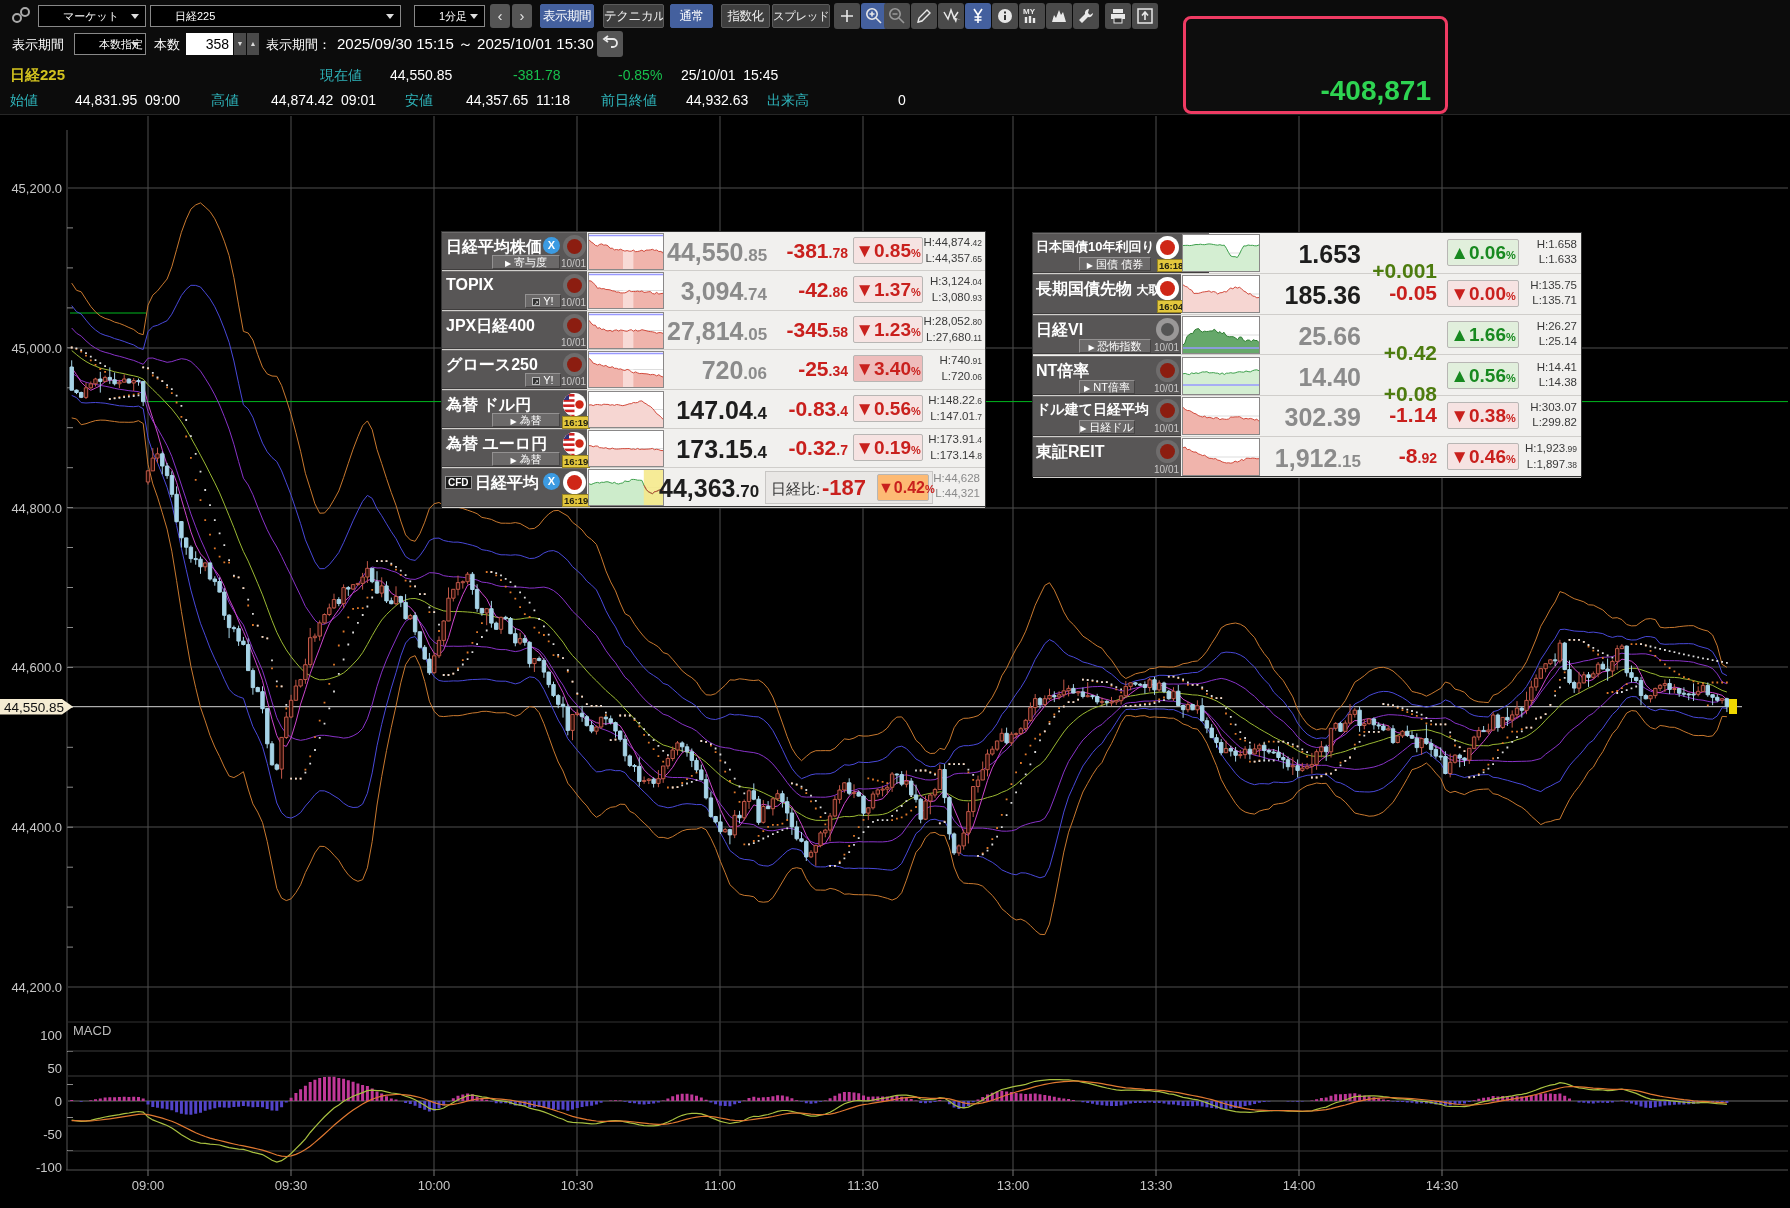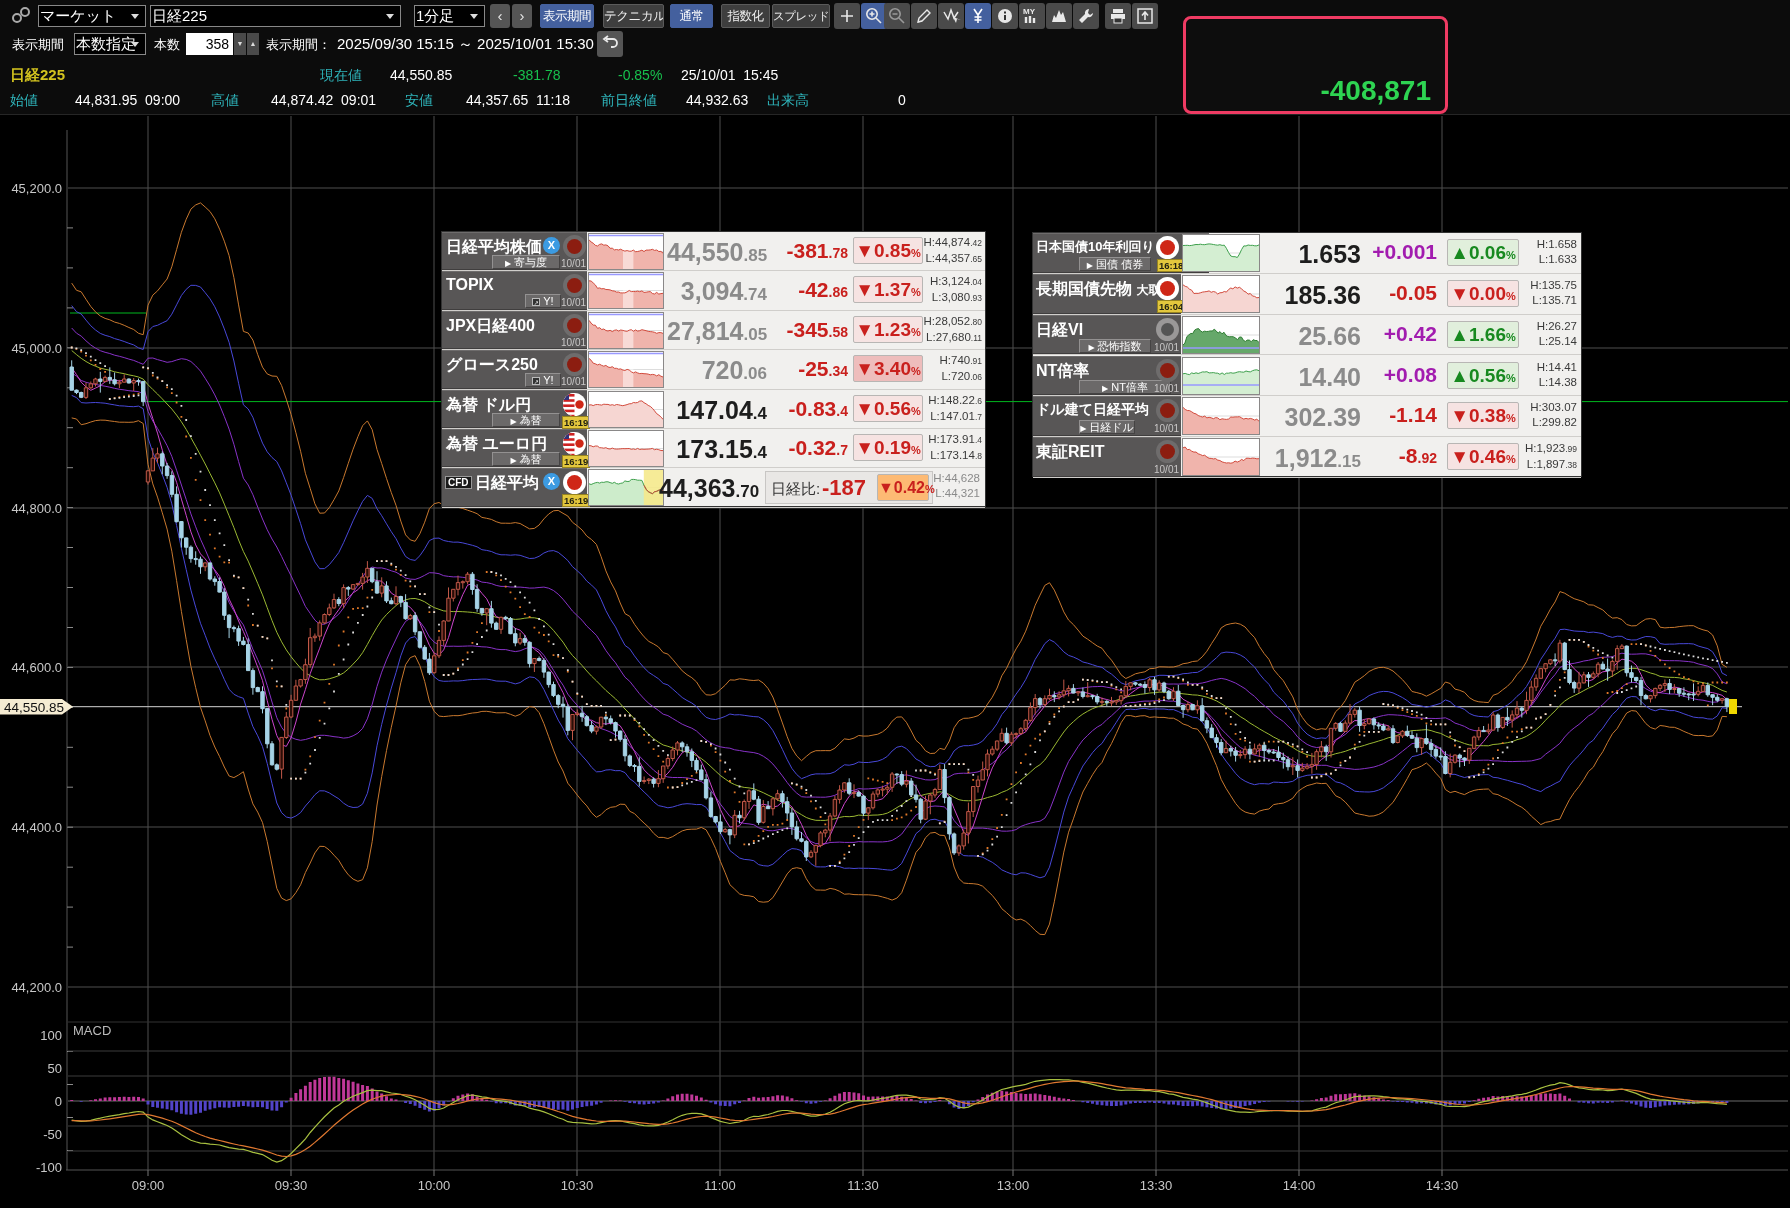--- a/index.html
+++ b/index.html
@@ -1,19 +1,19 @@
 <!DOCTYPE html>
 <html><head><meta charset="utf-8"><style>
 *{margin:0;padding:0;box-sizing:border-box;font-family:"Liberation Sans",sans-serif;}
 html,body{background:#000;}
 #page{position:relative;width:1790px;height:1208px;background:#000;overflow:hidden;}
 .abs{position:absolute;}
 #hdr{position:absolute;left:0;top:0;width:1790px;height:115px;background:#0c0c0c;}
 .dd{position:absolute;height:22px;background:#000;border:1px solid #888;color:#fff;
- font-size:15px;line-height:20px;padding-left:1px;}
+ font-size:11px;line-height:20px;padding-left:24px;}
 .dd .ar{position:absolute;right:6px;top:8px;width:0;height:0;
  border-left:4px solid transparent;border-right:4px solid transparent;border-top:5px solid #ddd;}
 .tbtn{position:absolute;height:24px;font-size:12.5px;color:#eee;text-align:center;
  background:#3e3e3e;border:1px solid #5a5a5a;border-radius:2px;line-height:22px;
  white-space:nowrap;overflow:hidden;letter-spacing:-0.5px;}
 .tbtn.blue{background:#44609e;border-color:#44609e;color:#fff;}
 .ibtn{position:absolute;width:26px;height:26px;background:#4a4a4a;border-radius:3px;
  color:#e8e8e8;text-align:center;font-size:15px;line-height:26px;overflow:hidden;}
 .ibtn.blue{background:#44609e;}
 .ibtn svg{position:absolute;left:3px;top:3px;}
@@ -39,21 +39,21 @@
 .knob.lv i{background:#cf2717;}
 .xic{position:absolute;width:17px;height:17px;border-radius:50%;background:#3c9be2;
  color:#fff;font-size:11px;font-weight:bold;text-align:center;line-height:17px;}
 .spark{position:absolute;background:#fff;border:1px solid #8a8888;}
 .pval{position:absolute;font-weight:bold;color:#8b8b8b;font-size:25px;text-align:right;white-space:nowrap;}
 .pval small{font-size:17px;}
 .pval.dk{color:#1d1d1d;}
 .pchg{position:absolute;font-weight:bold;font-size:21px;text-align:right;white-space:nowrap;}
 .pchg small{font-size:14px;}
 .red{color:#c9201d;}
-.grn{color:#a21caf;}
+.grn{color:#4d7c0f;margin-top:19px;}
 .pbox{position:absolute;width:70px;height:27px;border:1px solid #b8b6b4;
  border-radius:2px;text-align:center;font-weight:bold;font-size:19px;line-height:25px;white-space:nowrap;}
 .pbox small{font-size:11px;}
 .pbox.dn{background:#f6e3e2;color:#c9201d;}
 .pbox.dn2{background:#eebdbc;color:#c9201d;}
 .pbox.up{background:#e1efdc;color:#17891f;}
 .phl{position:absolute;color:#3a3a3a;font-size:11.5px;text-align:right;line-height:15px;white-space:nowrap;}
 .phl small{font-size:8.5px;}
 #pnl{position:absolute;border:3px solid #ef3b63;border-radius:8px;background:#0d0d0d;}
 </style></head><body>
@@ -538,21 +538,21 @@
             <line x1="0" y1="31" x2="76" y2="31" stroke="#99f" stroke-width="1.5"></line>
           </svg></div>
         <div class="pval" style="left:228px;top:7px;width:100px;">25.66</div>
         <div class="pchg grn" style="left:318px;top:7px;width:86px;">+0.42</div>
         <div style="left:414px;top:6px;width:72px;" class="pbox up">▲1.66<small>%</small></div>
         <div class="phl" style="right:4px;top:4px;">H:26.27<br>L:25.14</div>
       </div>
       <div class="prow" style="top:122.5px;height:40.8px;">
         <div class="plabel" style="width:148px;">
           <div class="pname" style="left:3px;font-size:16px;">NT倍率</div>
-          <div class="pbtn" style="left:46px;top:23px;width:92px;"><span style="font-size:8px;">▶</span> NT倍率</div>
+          <div class="pbtn" style="left:46px;top:23px;width:56px;"><span style="font-size:8px;">▶</span> NT倍率</div>
           <div class="pdate" style="left:121px;top:26px;">10/01</div>
         </div>
         <div class="knob" style="left:123px;top:3px;">
           <i></i>
         </div>
         <div class="spark" style="left:149px;top:1px;width:78px;height:38px;"><svg width="76" height="36" viewBox="0 0 76 36">
             <rect width="76" height="36" fill="#fff"></rect>
             <line x1="0" y1="18.0" x2="76" y2="18.0" stroke="#ddd"></line>
             <path d="M0.0,36.0 L0.0,15.8 L2.2,15.4 L4.3,16.2 L6.5,16.6 L8.7,14.9 L10.9,15.6 L13.0,14.8 L15.2,15.5 L17.4,14.7 L19.5,13.9 L21.7,14.0 L23.9,13.7 L26.1,14.9 L28.2,14.8 L30.4,14.6 L32.6,15.1 L34.7,15.2 L36.9,16.3 L39.1,14.9 L41.3,16.5 L43.4,15.2 L45.6,15.2 L47.8,14.7 L49.9,15.2 L52.1,14.9 L54.3,14.1 L56.5,13.7 L58.6,14.0 L60.8,14.2 L63.0,13.0 L65.1,13.6 L67.3,13.9 L69.5,12.7 L71.7,12.0 L73.8,11.8 L76.0,12.7 L76.0,36.0 Z" fill="#d4eed2"></path>
             <polyline points="0.0,15.8 2.2,15.4 4.3,16.2 6.5,16.6 8.7,14.9 10.9,15.6 13.0,14.8 15.2,15.5 17.4,14.7 19.5,13.9 21.7,14.0 23.9,13.7 26.1,14.9 28.2,14.8 30.4,14.6 32.6,15.1 34.7,15.2 36.9,16.3 39.1,14.9 41.3,16.5 43.4,15.2 45.6,15.2 47.8,14.7 49.9,15.2 52.1,14.9 54.3,14.1 56.5,13.7 58.6,14.0 60.8,14.2 63.0,13.0 65.1,13.6 67.3,13.9 69.5,12.7 71.7,12.0 73.8,11.8 76.0,12.7" fill="none" stroke="#3da04c" stroke-width="1"></polyline>

